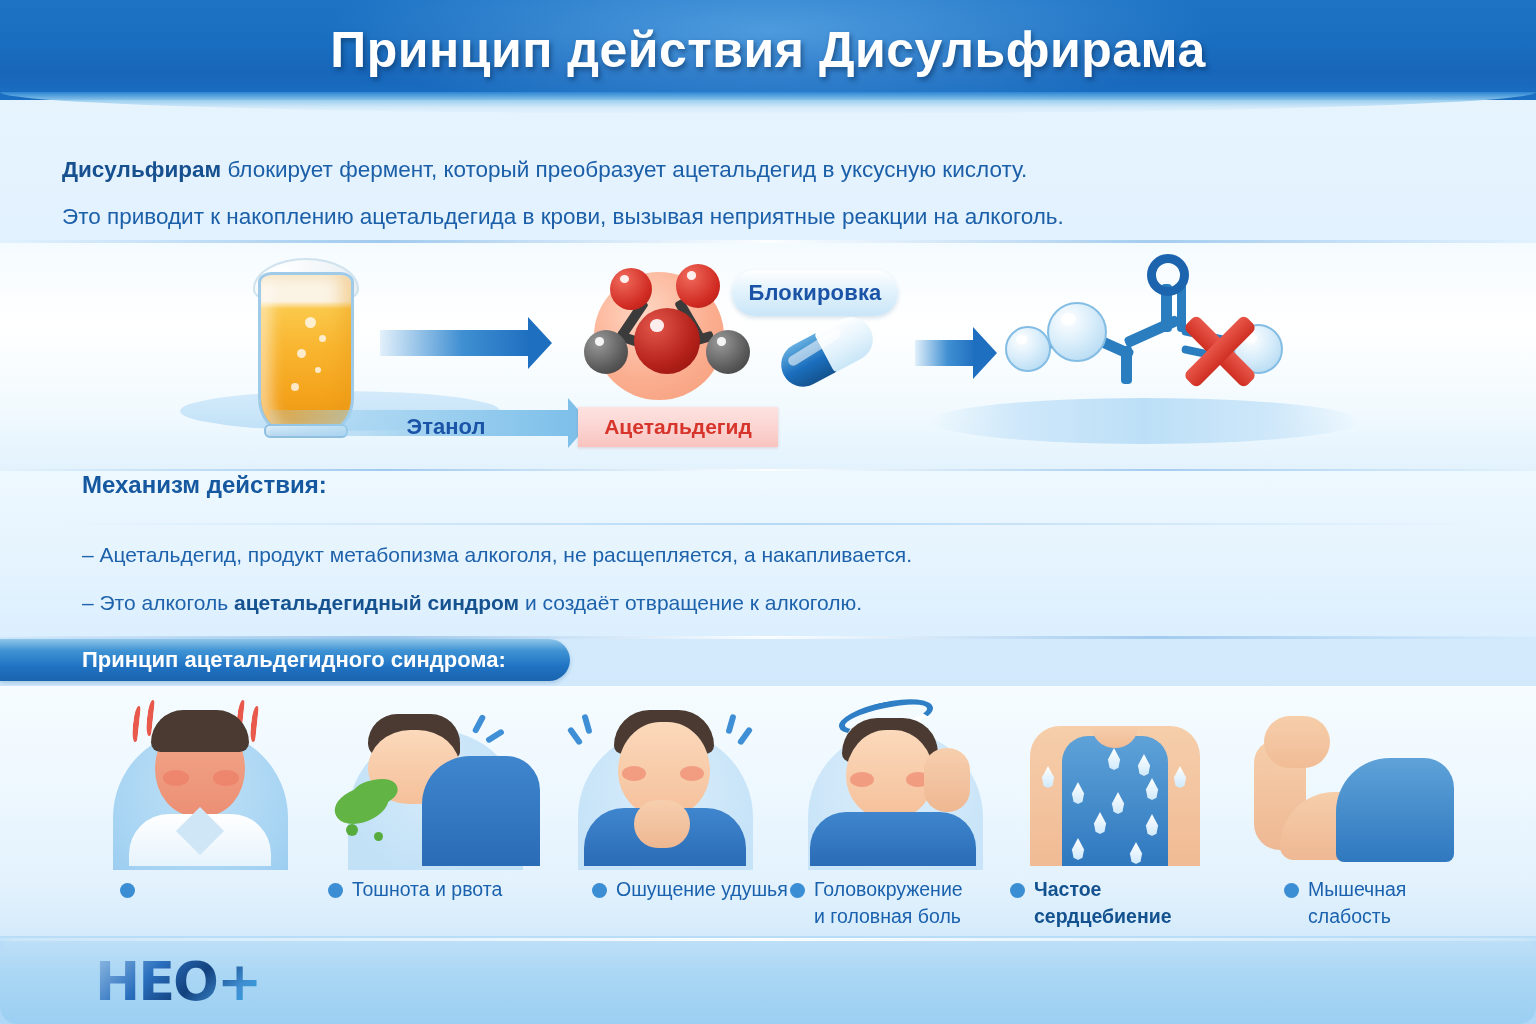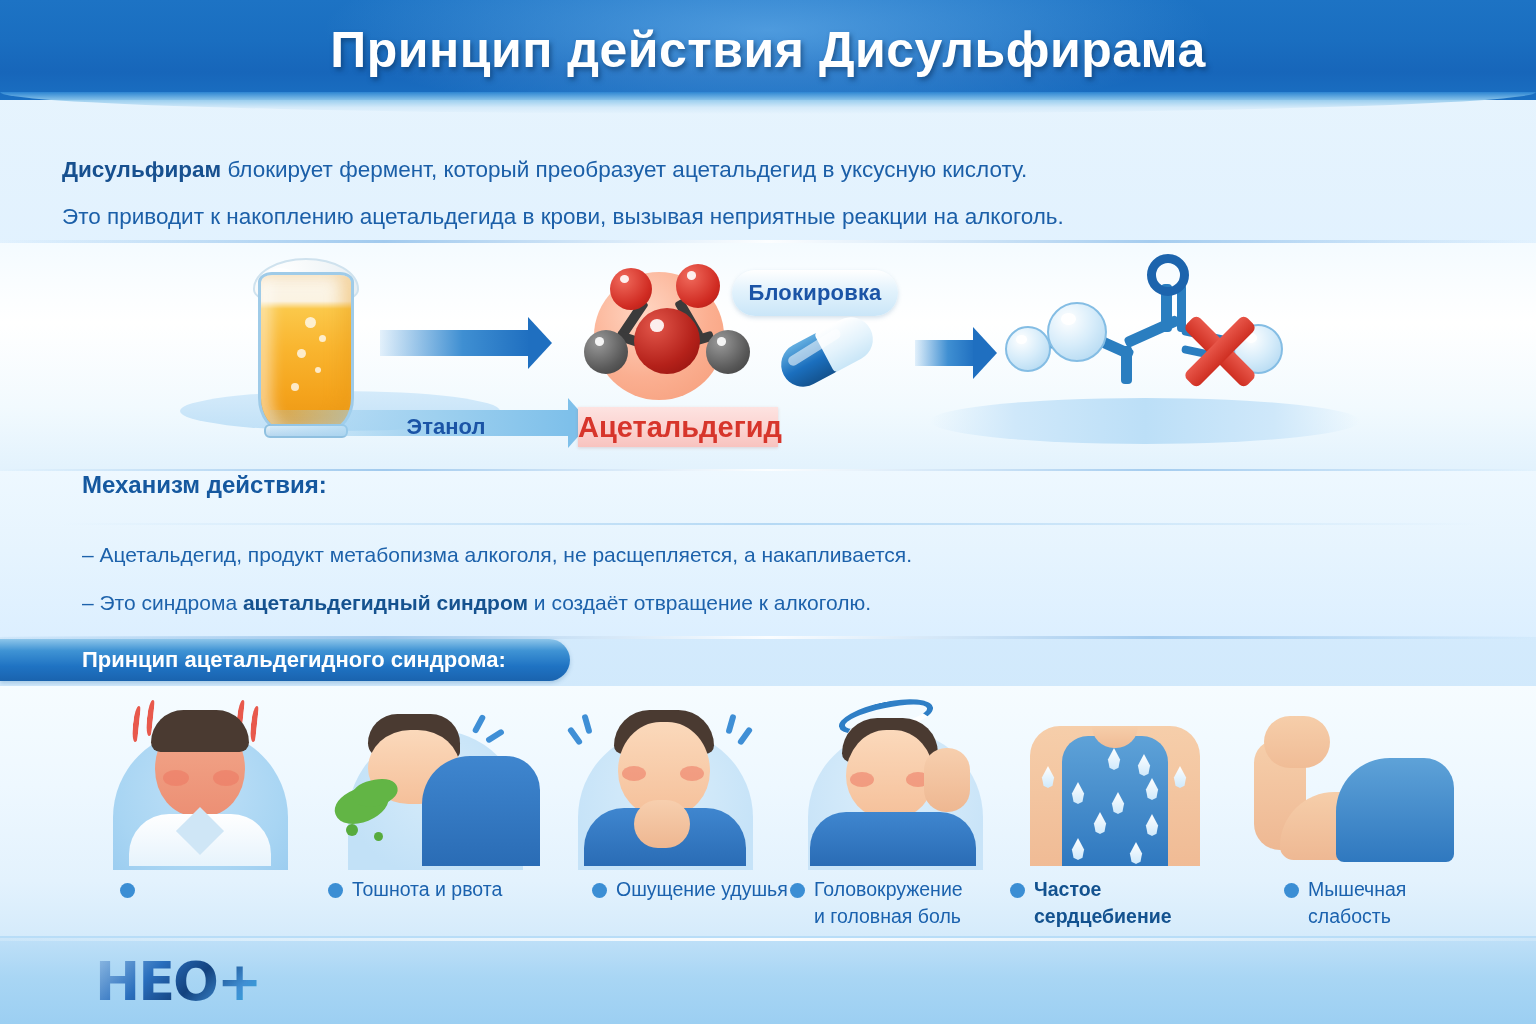--- a/index.html
+++ b/index.html
@@ -153,21 +153,21 @@
   }
   .capsule .shine {
     position:absolute; left:10px; top:7px; width:60px; height:10px;
     background:rgba(255,255,255,.55); border-radius:6px; transform:rotate(-4deg);
   }
 
   
   .label-acet {
     position:absolute; left:578px; top:407px; width:200px; height:40px;
     background:linear-gradient(180deg,#fde3e1 0%,#fbd3d0 55%,#f8c3bf 100%);
-    color:#d7352b; font-weight:bold; font-size:29px;
+    color:#d7352b; font-weight:bold; font-size:21px;
     text-align:center; line-height:40px;
     box-shadow:0 1px 3px rgba(170,90,80,.22);
   }
   .label-eth {
     position:absolute; left:386px; top:407px; width:120px;
     color:#1b54a6; font-weight:bold; font-size:22px; text-align:center; line-height:40px;
   }
 
   
   .acid { position:absolute; left:995px; top:268px; width:280px; height:130px; }
@@ -279,20 +279,21 @@
   }
   .cap .txt {
     margin-left:24px; color:#1b62ae; font-size:19.5px; line-height:27px; font-weight:500;
   }
   .cap.strong .txt { font-weight:bold; color:#13528f; }
 
   
   .footer {
     position:absolute; left:0; top:938px; width:1536px; height:86px;
     background:linear-gradient(180deg,#bfe0f8 0%,#a9d6f4 45%,#9ccff2 100%);
+    border-radius:17px;
   }
   .footer .rule {
     position:absolute; left:0; top:0; width:1536px; height:3px;
     background:linear-gradient(90deg,rgba(255,255,255,.2),rgba(255,255,255,.95),rgba(255,255,255,.2));
   }
   .logo {
     position:absolute; left:95px; top:12px;
     font-size:54px; font-weight:bold; letter-spacing:-2px;
     background:linear-gradient(135deg,#9dc5e8 0%,#2a6fbe 35%,#13427e 58%,#3f8ed3 80%,#2bb0de 100%);
     -webkit-background-clip:text; background-clip:text; color:transparent;
@@ -381,21 +382,21 @@
         <span></span>
       </div>
   </div>
 
   <div class="divider" style="top:469px"></div>
 
   <div class="mech">
     <h2>Механизм действия:</h2>
     <div class="mech-rule"></div>
     <div class="line l1">– Ацетальдегид, продукт метабопизма алкоголя, не расщепляется, а накапливается.</div>
-    <div class="line l2"><span>– Это синдрома </span><b>ацетальдегидный синдром</b><span> и создаёт отвращение к алкоголю.</span></div>
+    <div class="line l2"><span>– Это алкоголь </span><b>ацетальдегидный синдром</b><span> и создаёт отвращение к алкоголю.</span></div>
   </div>
   <div class="divider" style="top:636px"></div>
 
   <div class="sym-banner">Принцип ацетальдегидного синдрома:</div>
   <div class="sym-area"></div>
 
   <div class="ill" style="left:95px;top:696px;">
     <div class="disc"></div>
     <div class="heatwave" style="left:38px;top:10px;"></div>
     <div class="heatwave" style="left:52px;top:4px;"></div>

